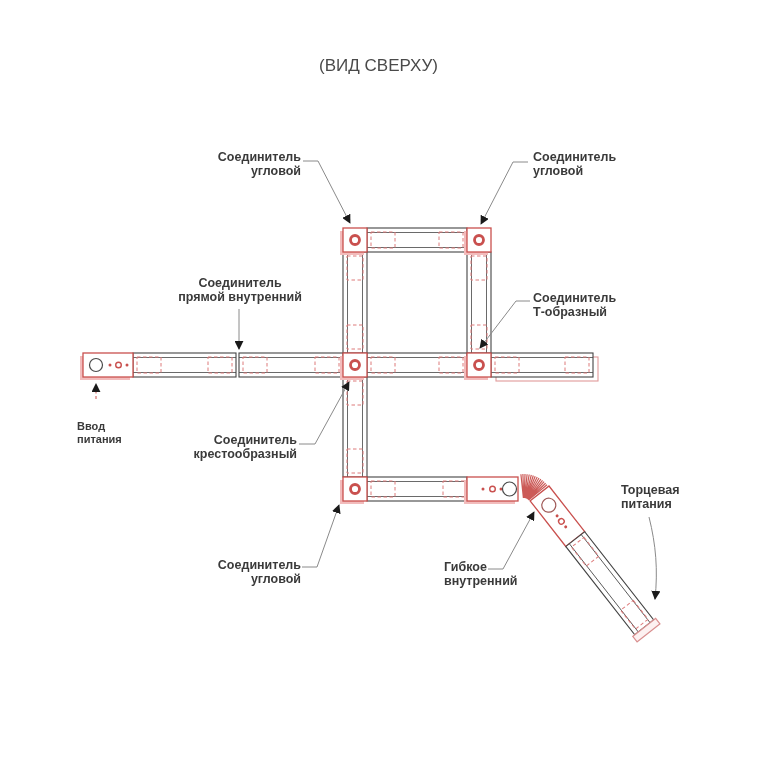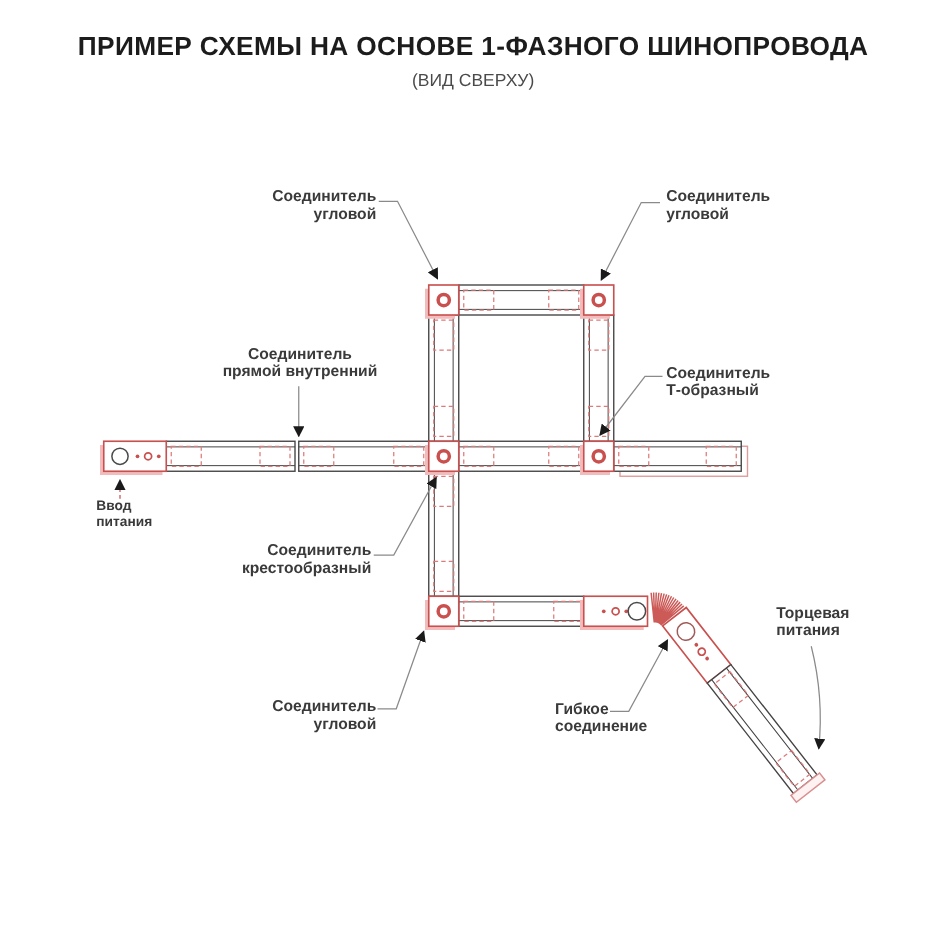--- a/index.html
+++ b/index.html
@@ -1,45 +1,44 @@
 <!DOCTYPE html>
 <html><head>
 <meta charset="utf-8">
 <style>
   html,body{margin:0;padding:0;background:#fff;}
   .page{position:relative;width:757px;height:757px;background:#fff;overflow:hidden;
         font-family:"Liberation Sans","DejaVu Sans",sans-serif;}
   .title{position:absolute;top:26px;left:0;width:757px;text-align:center;
          font-size:21px;font-weight:600;letter-spacing:.3px;color:#1c1c1c;}
   .subtitle{position:absolute;top:56px;left:0;width:757px;text-align:center;
-            font-size:14px;font-weight:400;color:#4a4a4a;}
+            font-size:17px;font-weight:400;color:#4a4a4a;}
   .lbl{position:absolute;font-size:12.5px;line-height:13.5px;color:#3a3a3a;
        white-space:pre-line;font-weight:bold;}
   .lbl.r{text-align:right;}
   .lbl.c{text-align:center;}
-  .lbl.sm{font-size:11px;line-height:12.5px;}
+  .lbl.sm{font-size:11px;line-height:12.5px;margin-top:21px;}
   svg{position:absolute;left:0;top:0;}
   .track{fill:#fff;stroke:#444;stroke-width:1.1;}
   .rail{fill:none;stroke:#444;stroke-width:.8;}
   .dashrect{fill:none;stroke:#dd7a7a;stroke-width:1;stroke-dasharray:3.5 2.5;}
   .sq{fill:#fff;stroke:#c9504e;stroke-width:1.3;}
   .shadow{fill:#f2bcbc;stroke:none;}
   .donut{fill:#fff;stroke:#c9504e;stroke-width:2.8;}
   .redbox{fill:#fff;stroke:#c9504e;stroke-width:1.3;}
   .bigcirc{fill:none;stroke:#4a4a4a;stroke-width:1.2;}
   .reddot{fill:#c9504e;}
   .redring{fill:none;stroke:#c9504e;stroke-width:1.4;}
   .leader{fill:none;stroke:#8a8a8a;stroke-width:1;}
 </style>
 </head>
 <body>
 
 <div class="page">
 
-  <div class="title">ПРИМЕР СХЕМЫ НА ОСНОВЕ 1-ФАЗНОГО ШИНОПРОВОДА</div>
   <div class="subtitle">(ВИД СВЕРХУ)</div>
 
   <svg width="757" height="757" viewBox="0 0 757 757">
     <defs>
       <marker id="arw" viewBox="0 0 10 10" refX="9" refY="5" markerWidth="9" markerHeight="9" orient="auto">
         <path d="M0 0 L10 5 L0 10 z" fill="#1a1a1a"></path>
       </marker>
     </defs>
 
     <rect x="496" y="357" width="102" height="24" fill="#fff" stroke="#e09a9a" stroke-width="1.1"></rect>
@@ -174,16 +173,16 @@
 прямой внутренний</div>
   <div class="lbl" style="left:533px;top:292px;">Соединитель
 Т-образный</div>
   <div class="lbl r" style="right:460px;top:434px;">Соединитель
 крестообразный</div>
   <div class="lbl r" style="right:456px;top:559px;">Соединитель
 угловой</div>
   <div class="lbl sm" style="left:77px;top:399px;">Ввод
 питания</div>
   <div class="lbl" style="left:444px;top:561px;">Гибкое
-соединение</div>
+внутренний</div>
   <div class="lbl" style="left:621px;top:484px;">Торцевая
 питания</div>
 </div>
 
 </body></html>

